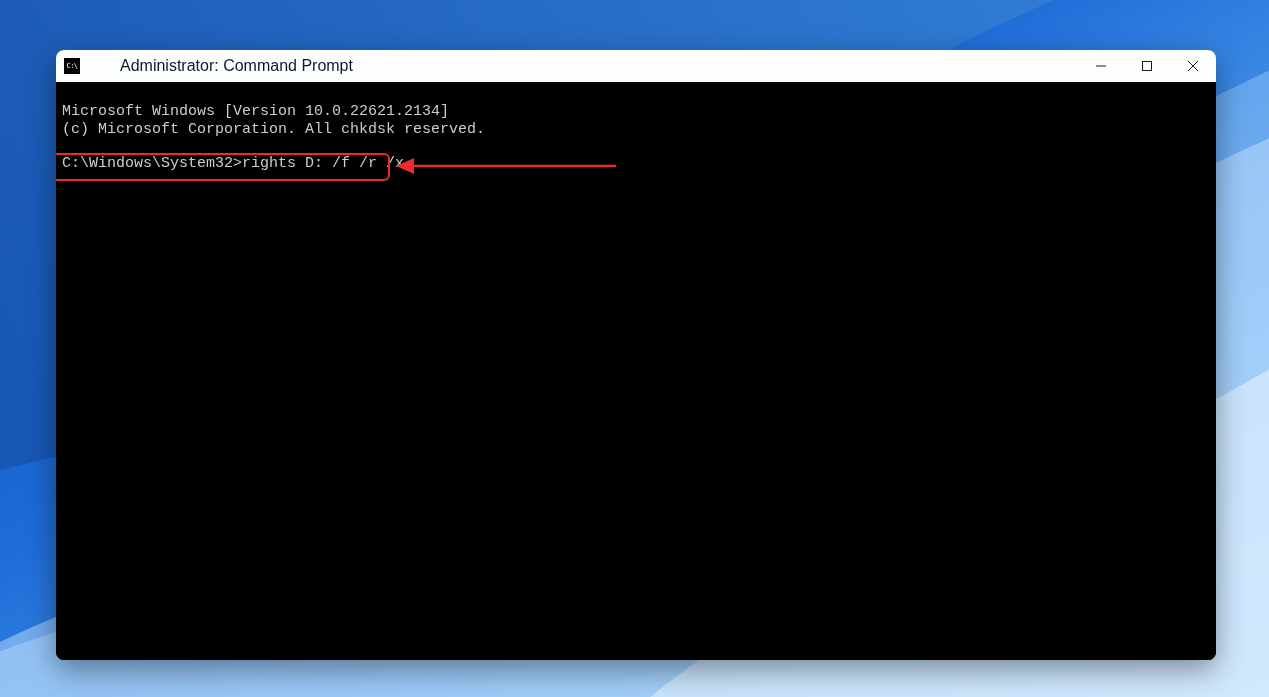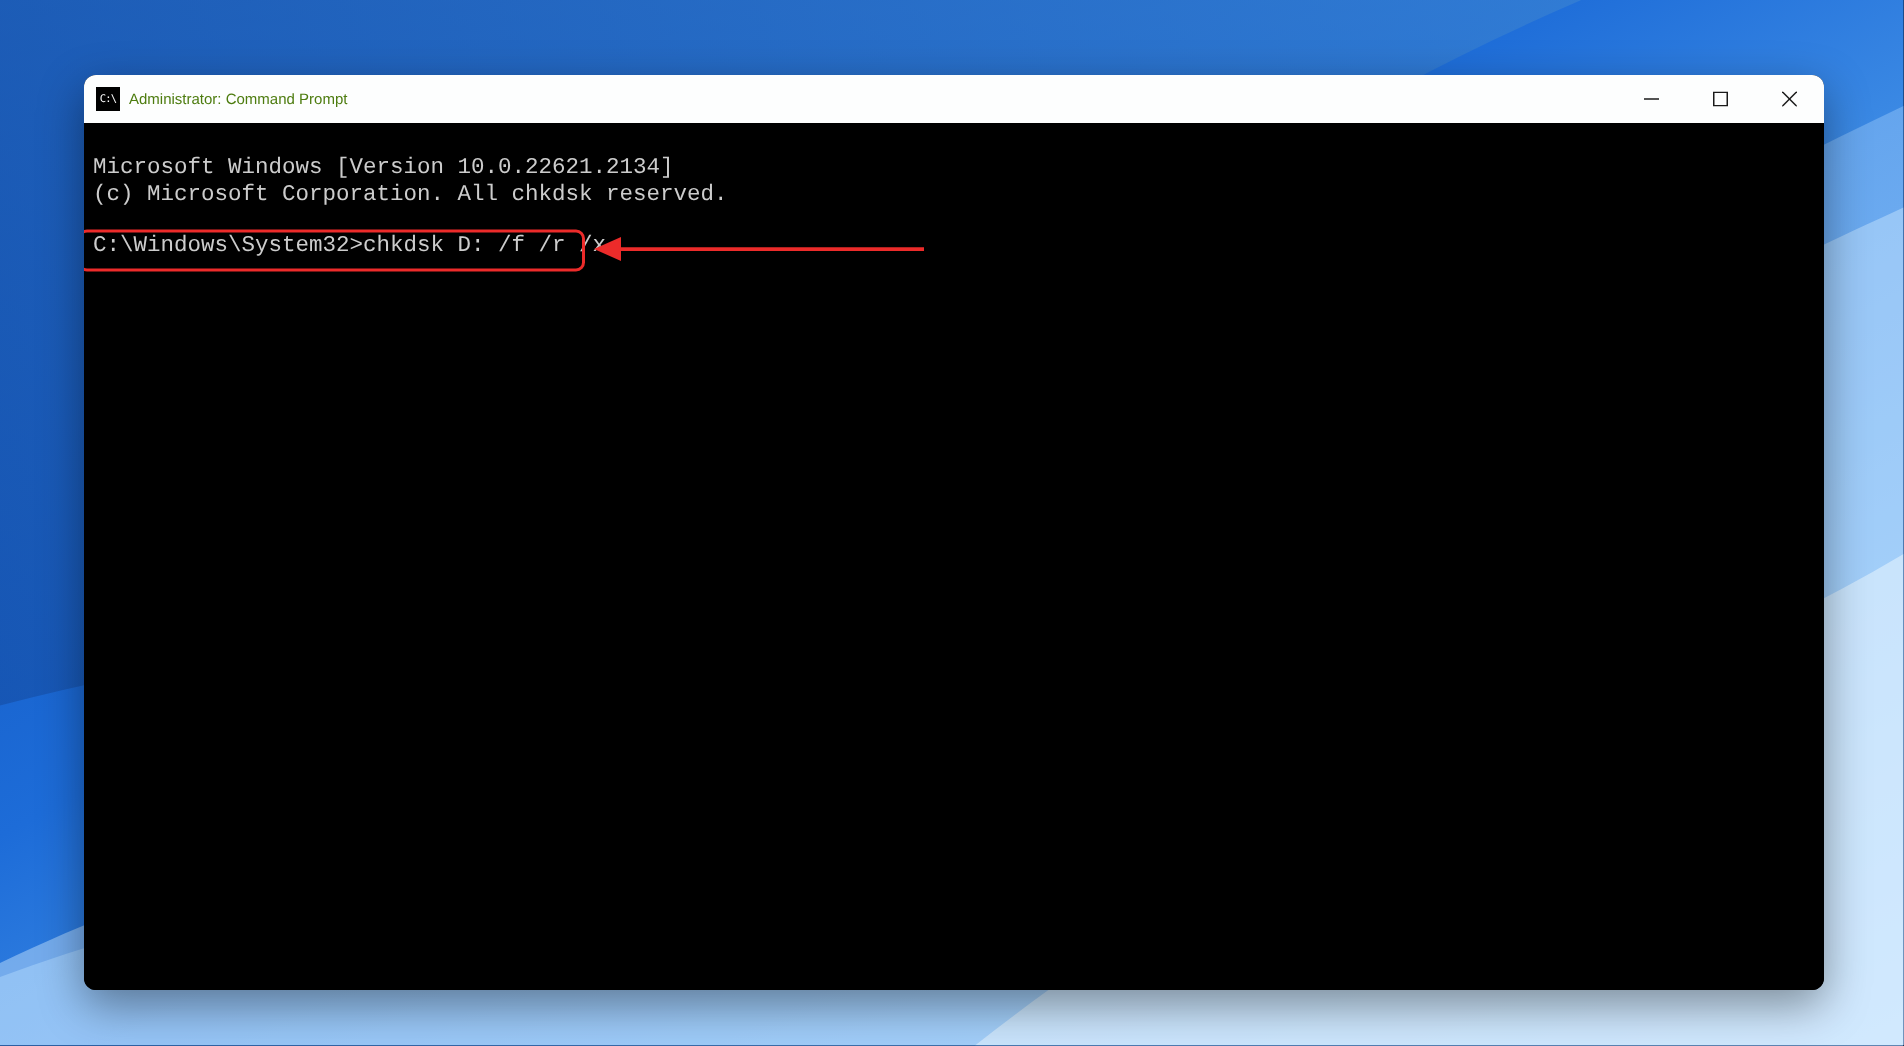--- a/index.html
+++ b/index.html
@@ -43,22 +43,23 @@
       width: 16px;
       height: 16px;
       background: #000;
       display: inline-flex;
       align-items: center;
       justify-content: center;
       margin-right: 6px;
     }
     .titlebar-icon-inner { color: #fff; font-size: 7px; font-family: monospace; line-height: 1; letter-spacing: -.5px; }
     .titlebar-title {
-      font-size: 10px;
-      color: #4d7c0f;
+      font-size: 16px;
+      color: #0f172a;
+      margin-left: 34px;
     }
     .titlebar-controls {
       margin-left: auto;
       display: flex;
       height: 100%;
     }
     .ctrl-btn {
       width: 46px;
       height: 100%;
       display: flex;
@@ -156,21 +157,21 @@
             <line x1="10" y1="0" x2="0" y2="10" stroke="#1a1a1a" stroke-width="1"></line>
           </svg>
       </div>
     </div>
   </div>
 
   <div class="terminal">
 <span>Microsoft Windows [Version 10.0.22621.2134]</span>
 <span>(c) Microsoft Corporation. All chkdsk reserved.</span>
 
-<span>C:\Windows\System32&gt;</span><span>chkdsk D: /f /r /x</span><span class="cursor"></span>
+<span>C:\Windows\System32&gt;</span><span>rights D: /f /r /x</span><span class="cursor"></span>
 
     <div class="highlight-box" style="left:-4px; top:71px; width:338px; height:28px;"></div>
 
     <svg class="arrow" style="left:340px; top:72px;" width="230" height="24">
       <line x1="220" y1="12" x2="12" y2="12" stroke="#ec2b2a" stroke-width="2.5"></line>
       <polygon points="0,12 18,4 18,20" fill="#ec2b2a"></polygon>
     </svg>
 
     <div class="blurred-area" style="left:6px; top:108px; width:620px; height:450px;"></div>
   </div>

